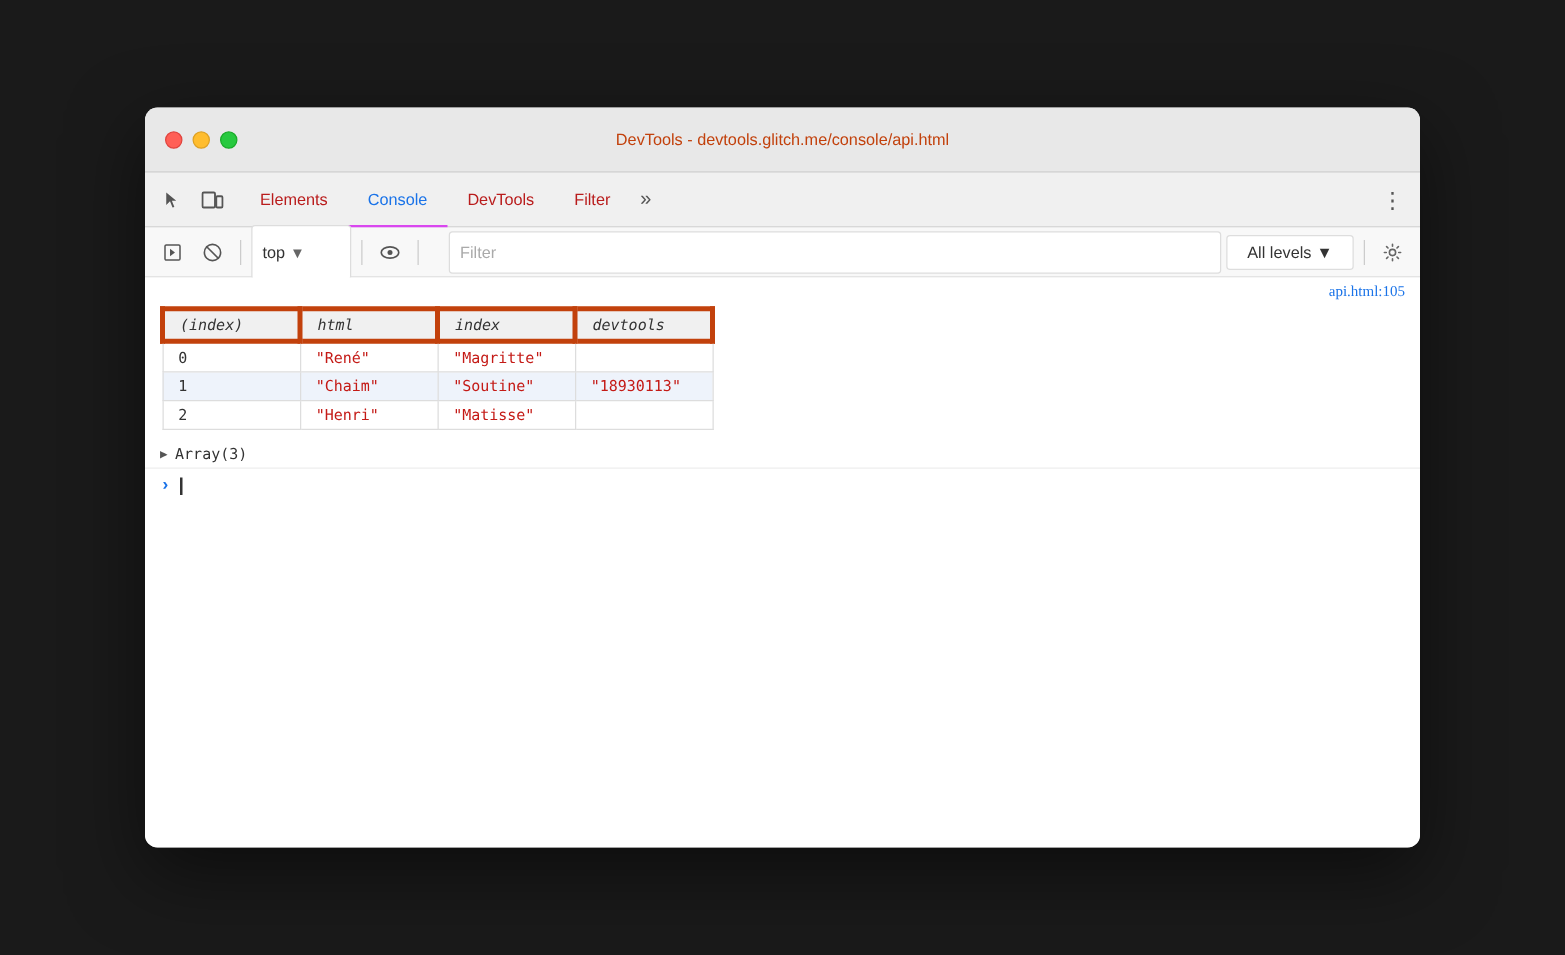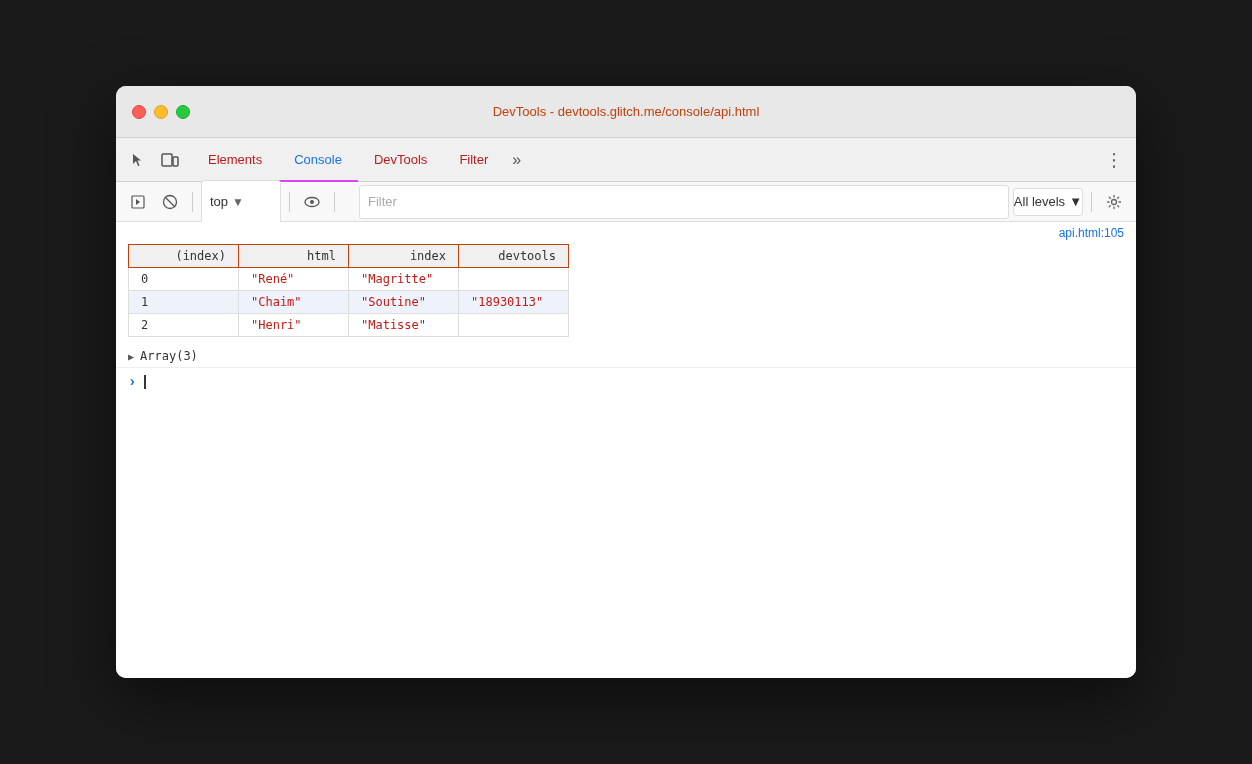--- a/index.html
+++ b/index.html
@@ -195,21 +195,21 @@
     }
 
     .filter-input::placeholder { color: #aaa; }
 
     .levels-btn {
       display: flex;
       align-items: center;
       background: #fff;
       border: 1px solid #ddd;
       border-radius: 3px;
-      padding: 0 0;
+      padding: 0 16px;
       height: 28px;
       cursor: pointer;
       font-size: 13px;
       color: #333;
       gap: 4px;
       white-space: nowrap;
     }
 
     .settings-btn {
       width: 28px;
@@ -229,43 +229,44 @@
       font-family: 'Menlo', 'Monaco', 'Courier New', monospace;
       font-size: 12px;
       overflow: auto;
     }
 
     .source-link {
       text-align: right;
       padding: 4px 12px;
       color: #1a73e8;
       font-size: 12px;
-      font-family: Liberation Sans, sans-serif;
+      font-family: Liberation Serif, serif;
       cursor: pointer;
     }
 
     .console-table-wrapper {
       padding: 0 12px 8px 12px;
     }
 
     .console-table {
       border-collapse: collapse;
       border: 1px solid #ddd;
       font-size: 12px;
       font-family: 'Menlo', 'Monaco', monospace;
     }
 
     .console-table th {
       background: #f0f0f0;
-      border: 1px solid #c2410c;
+      border: 4px solid #c2410c;
       padding: 4px 12px;
-      text-align: right;
+      text-align: left;
       font-weight: 400;
       color: #333;
       min-width: 110px;
+      font-style: italic;
     }
 
     .console-table td {
       border: 1px solid #ddd;
       padding: 4px 12px;
       color: #333;
       min-width: 110px;
     }
 
     .console-table tr:nth-child(even) td {

